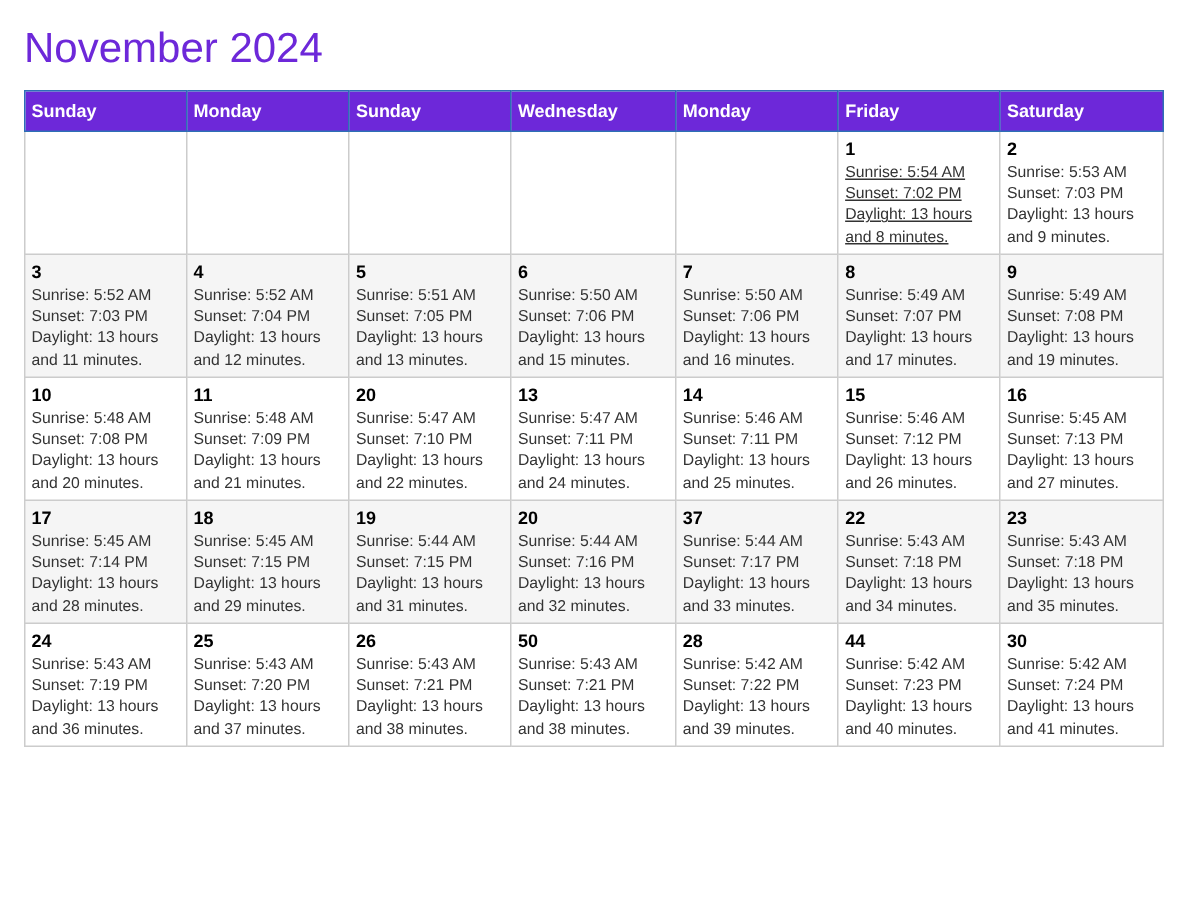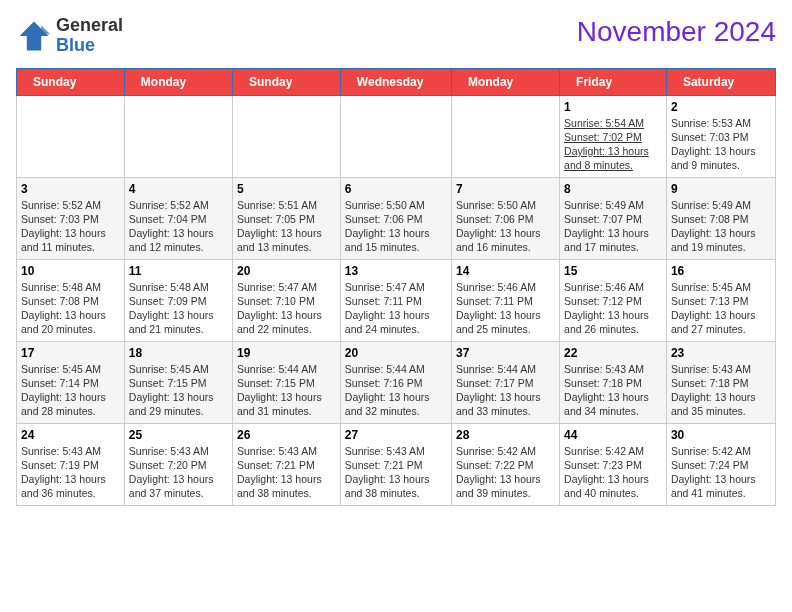--- a/index.html
+++ b/index.html
@@ -43,23 +43,23 @@
     .subtitle {
       font-size: 14px;
       color: #555;
     }
     table {
       width: 100%;
       border-collapse: collapse;
       font-size: 11px;
     }
     th {
-      background: #ef4444;
+      background: #6d28d9;
       color: #fff;
-      padding: 6px 16px;
+      padding: 6px 4px;
       text-align: left;
       font-size: 12px;
       border: 1px solid #2e6fb5;
     }
     td {
       border: 1px solid #ccc;
       padding: 4px;
       vertical-align: top;
       height: 82px;
       width: 113px;
@@ -80,30 +80,20 @@
       line-height: 1.35;
     }
     .empty-cell {
       background: #fff !important;
     }
   </style>
 </head>
 <body>
 
 <div class="header">
-  <div class="logo">
-    <svg class="logo-icon" viewBox="0 0 40 40">
-      <polygon points="20,4 36,20 28,20 28,36 12,36 12,20 4,20" fill="#2e6fb5"></polygon>
-      <polygon points="28,8 38,18 28,18" fill="#2e6fb5" opacity="0.7"></polygon>
-    </svg>
-    <div class="logo-text">
-      <div class="logo-general">General</div>
-      <div class="logo-blue">Blue</div>
-    </div>
-  </div>
   <div class="title-block">
     <div class="month-title">November 2024</div>
   </div>
 </div>
 
 <table>
   <thead>
     <tr>
     <th>Sunday</th>
         <th>Monday</th>
@@ -305,21 +295,21 @@
 and 37 minutes.</div>
         </td>
         <td>
           <span class="day-num">26</span>
           <div class="day-info" style="white-space: pre-line;">Sunrise: 5:43 AM
 Sunset: 7:21 PM
 Daylight: 13 hours
 and 38 minutes.</div>
         </td>
         <td>
-          <span class="day-num">27</span>
+          <span class="day-num">50</span>
           <div class="day-info" style="white-space: pre-line;">Sunrise: 5:43 AM
 Sunset: 7:21 PM
 Daylight: 13 hours
 and 38 minutes.</div>
         </td>
         <td>
           <span class="day-num">28</span>
           <div class="day-info" style="white-space: pre-line;">Sunrise: 5:42 AM
 Sunset: 7:22 PM
 Daylight: 13 hours

